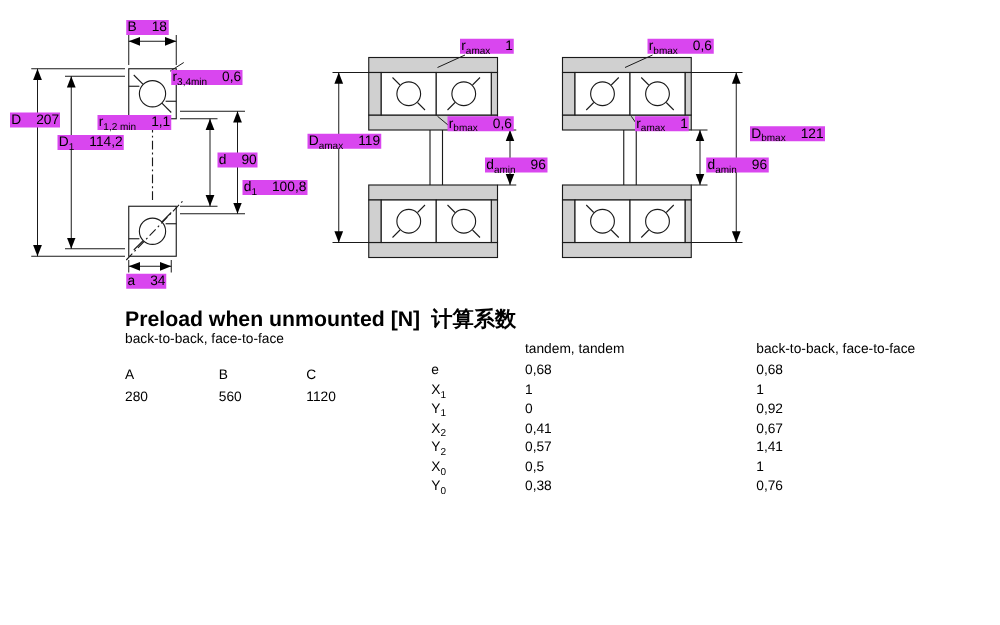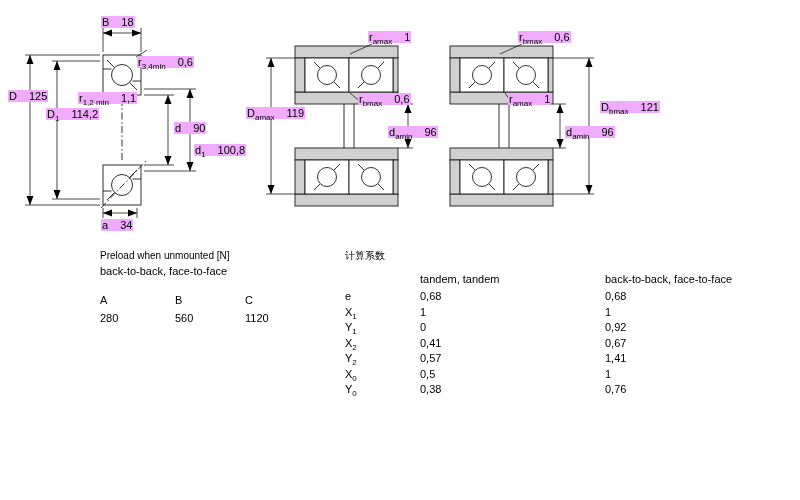--- a/index.html
+++ b/index.html
@@ -9,29 +9,29 @@
     background:#ffffff;
     font-family:"Liberation Sans", sans-serif;
     color:#000;
     overflow:hidden;
   }
   .drawing-svg { position:absolute; left:0; top:0; }
   .dim-label {
     position:absolute;
     font-size:11px;
     white-space:nowrap;
-    background:#f0abfc;
+    background:#d946ef;
     padding:0 1px;
     line-height:12px;
   }
   .dim-label sub { font-size:8px; line-height:0; }
   .dim-val { margin-left:12px; }
 
   .tbl { position:absolute; font-size:11px; }
-  .tbl-title { font-weight:normal; font-size:10px; line-height:15px; }
+  .tbl-title { font-weight:bold; font-size:17px; line-height:15px; }
   .tbl-sub { font-size:11px; line-height:15px; margin-top:1px; }
 
   .preload-grid {
     display:grid;
     grid-template-columns:75px 70px auto;
     margin-top:14px;
     line-height:15px;
     row-gap:3px;
   }
 
@@ -192,21 +192,21 @@
   </g>
 </svg>
 
 <div class="dim-label" style="left:101px; top:16px;">
   <span>B</span><sub></sub><span class="dim-val">18</span>
 </div>
 <div class="dim-label" style="left:137px; top:40px;margin-top:16px;">
   <span>r</span><sub>3,4min</sub><span class="dim-val">0,6</span>
 </div>
 <div class="dim-label" style="left:8px; top:90px;">
-  <span>D</span><sub></sub><span class="dim-val">125</span>
+  <span>D</span><sub></sub><span class="dim-val">207</span>
 </div>
 <div class="dim-label" style="left:78px; top:92px;">
   <span>r</span><sub>1,2 min</sub><span class="dim-val">1,1</span>
 </div>
 <div class="dim-label" style="left:46px; top:108px;">
   <span>D</span><sub>1</sub><span class="dim-val">114,2</span>
 </div>
 <div class="dim-label" style="left:174px; top:122px;">
   <span>d</span><sub></sub><span class="dim-val">90</span>
 </div>

